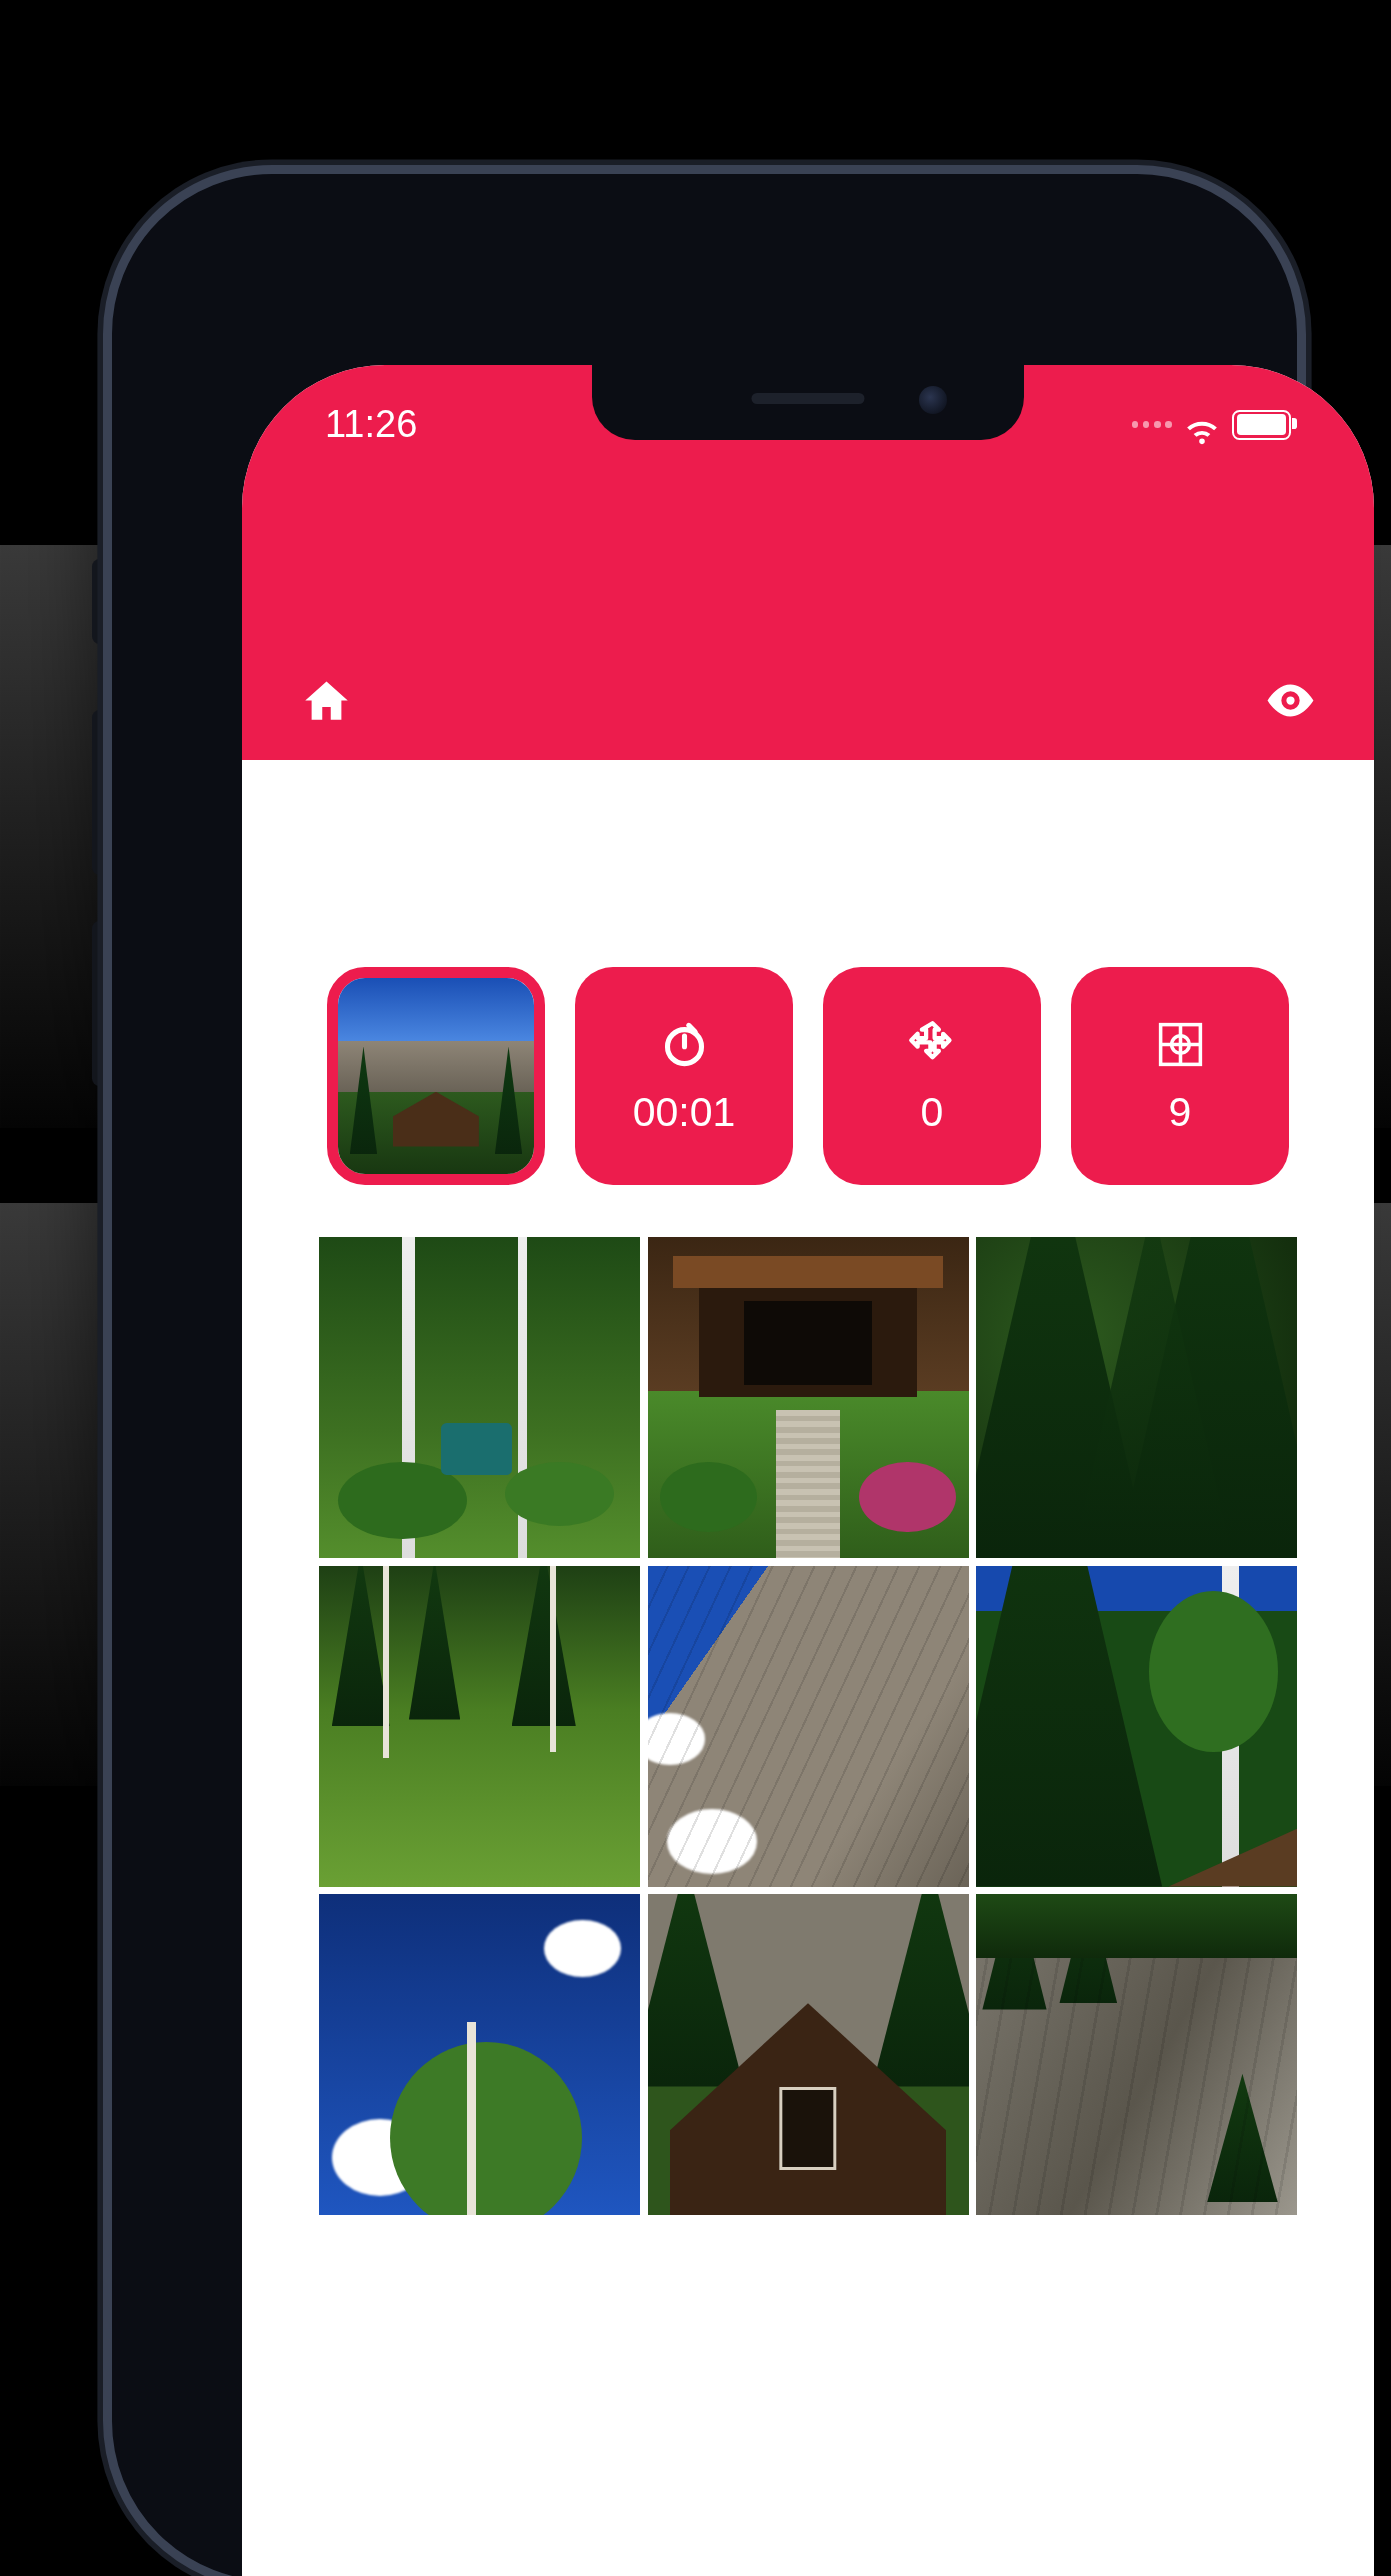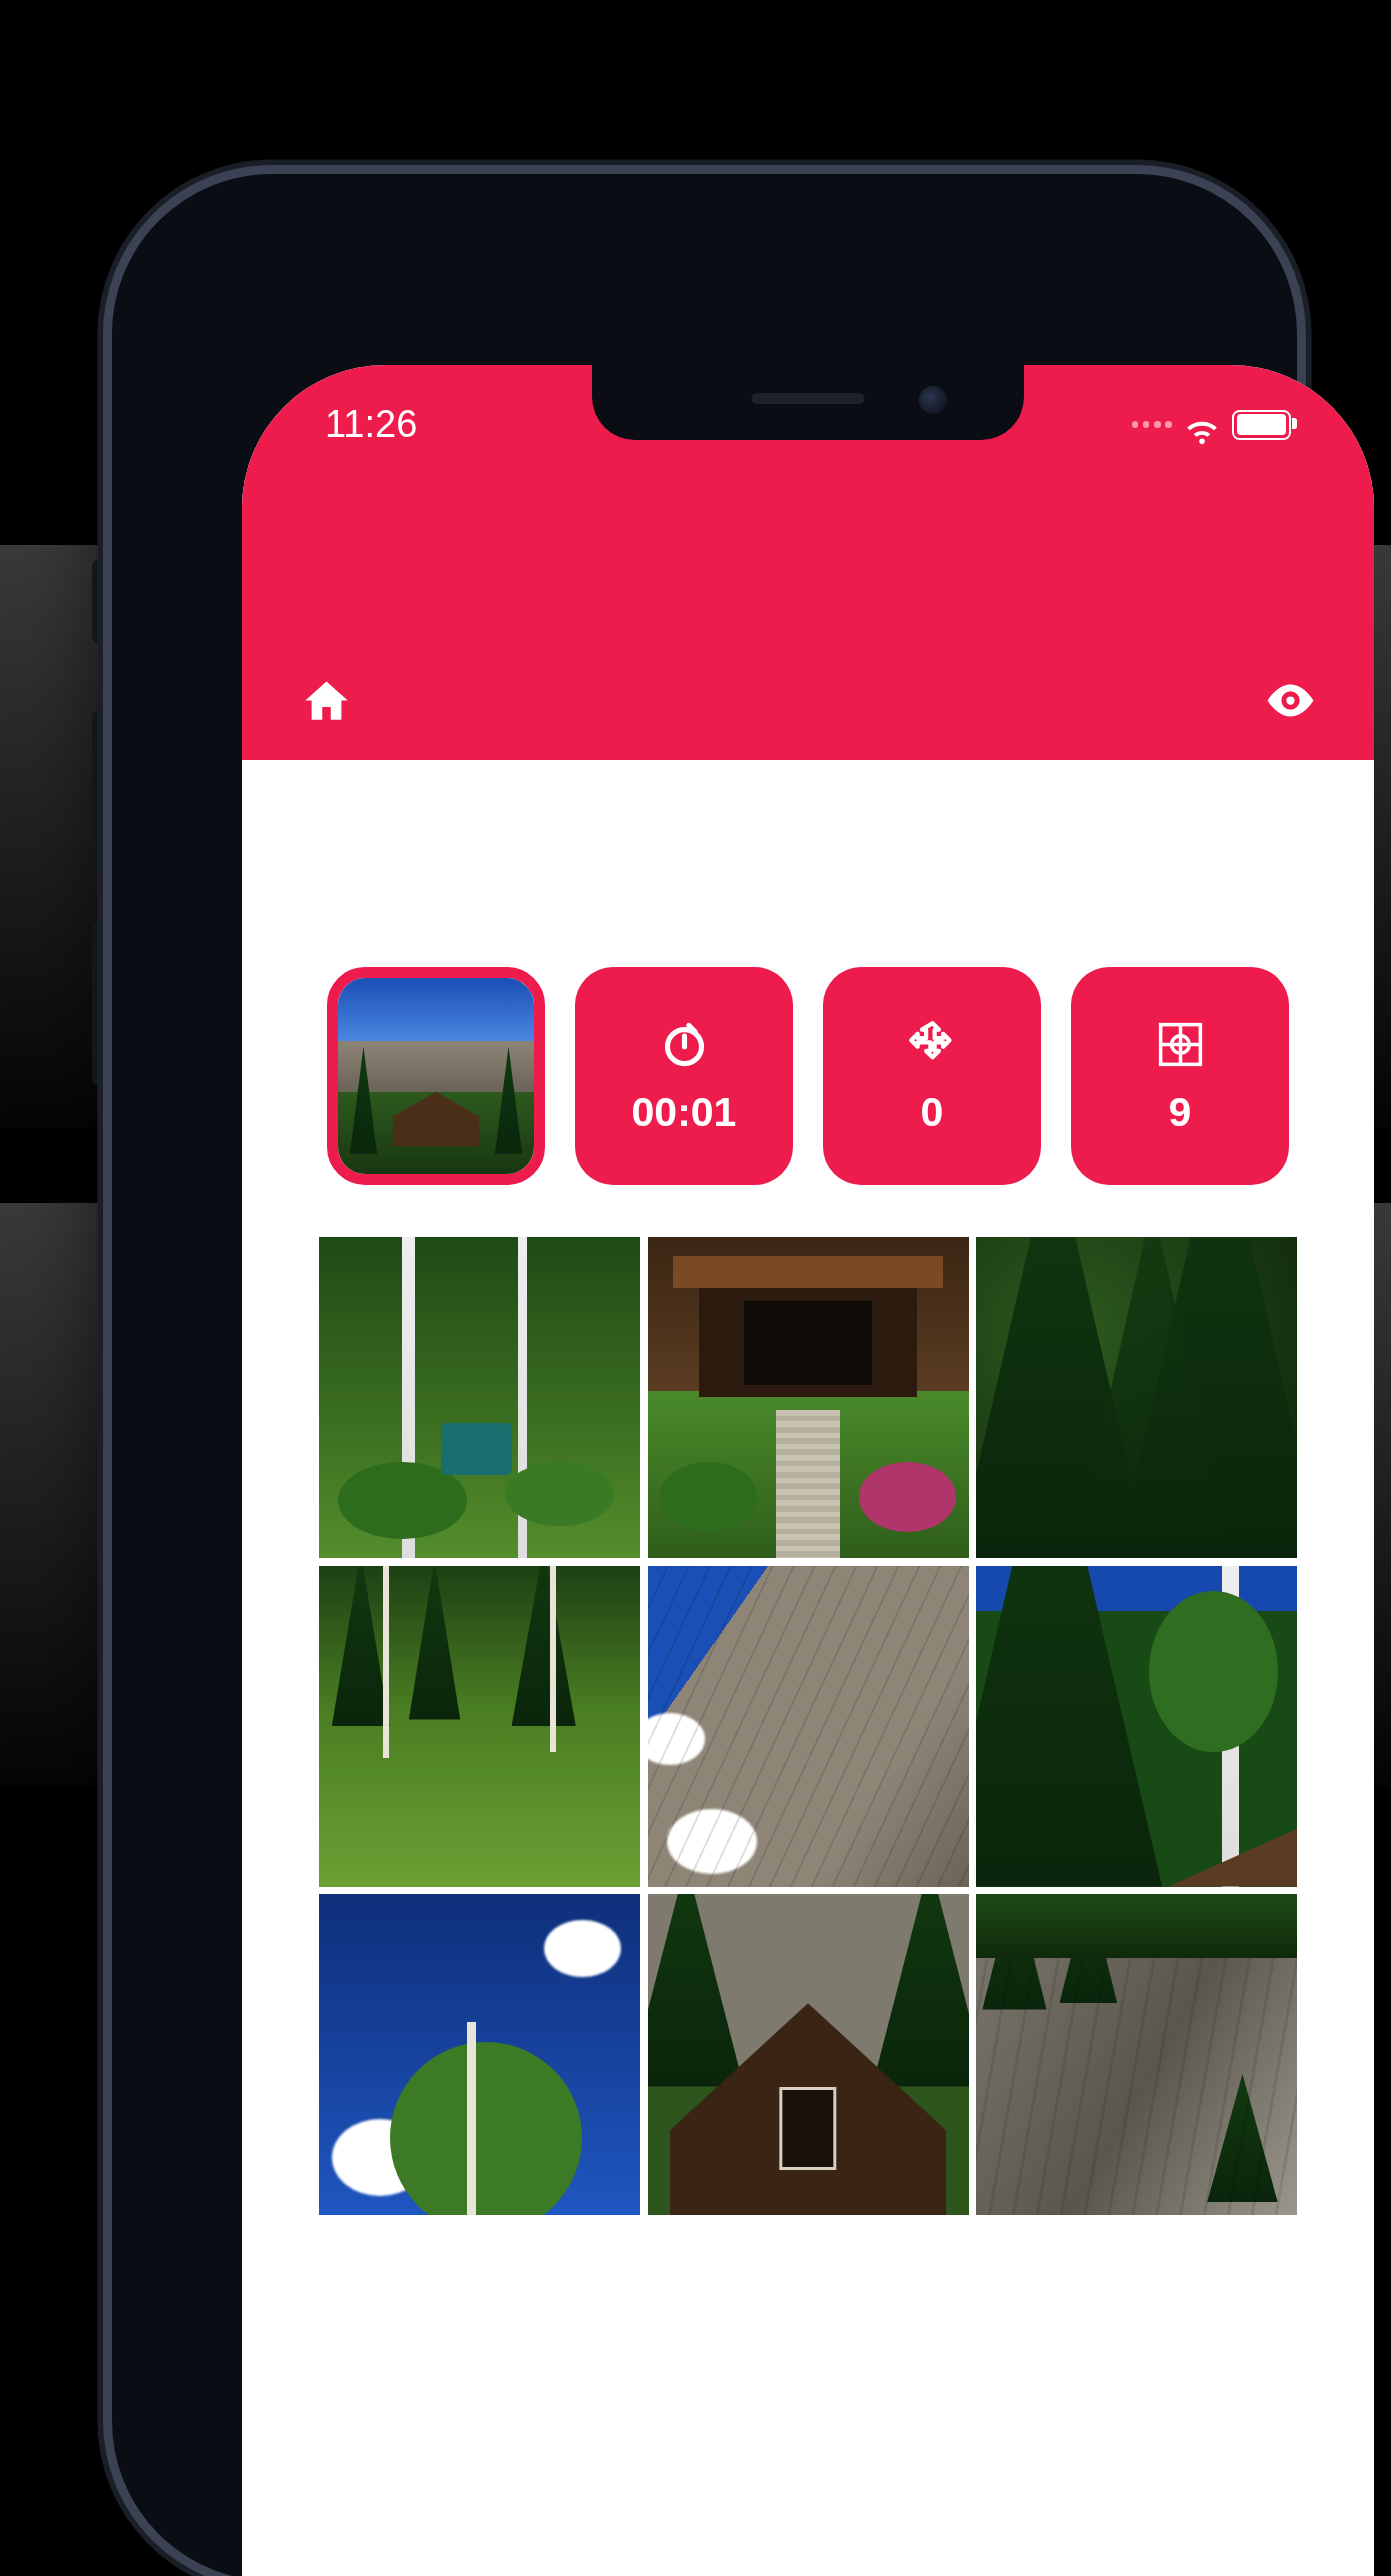--- a/index.html
+++ b/index.html
@@ -40,21 +40,21 @@
   .bat::after{content:'';position:absolute;right:-7.5px;top:6.6px;width:4.7px;height:11.3px;background:#fff;border-radius:0 2.8px 2.8px 0}
   .bat i{position:absolute;inset:2.8px;background:#fff;border-radius:3.8px}
 
   .toolbar{position:absolute;bottom:32px;left:0;right:0;display:flex;justify-content:space-between;padding:0 56px}
   .tb-btn{width:56px;height:56px;display:flex;align-items:center;justify-content:center}
 
   
   .cards{position:absolute;top:602px;left:0;right:0;display:flex;justify-content:center;gap:30px}
   .card{width:218px;height:218px;background:#ED1C4D;border-radius:38px;display:flex;flex-direction:column;align-items:center;justify-content:center;gap:17px}
   .card .ic{height:56px;display:flex;align-items:center;justify-content:center}
-  .card .tx{font-size:41px;font-weight:700}
+  .card .tx{font-size:41px;font-weight:400}
   .thumb{width:218px;height:218px;border-radius:38px;border:11.3px solid #ED1C4D;box-sizing:border-box;overflow:hidden;position:relative}
 
   
   .grid{position:absolute;top:872px;left:77px;width:978px;height:978px;display:grid;grid-template-columns:repeat(3,1fr);grid-template-rows:repeat(3,1fr);gap:7.5px;background:#fff}
   .tile{position:relative;overflow:hidden}
 
   
   
   .sky{background:linear-gradient(#1a4fb5,#2d6fd8 50%,#5a93e6)}
   .sky.dp{background:linear-gradient(#0e2f7a,#1f56c0)}

